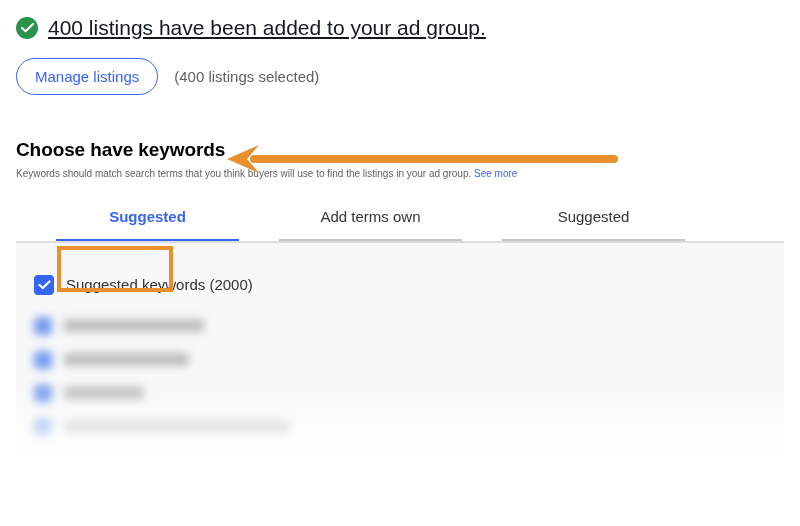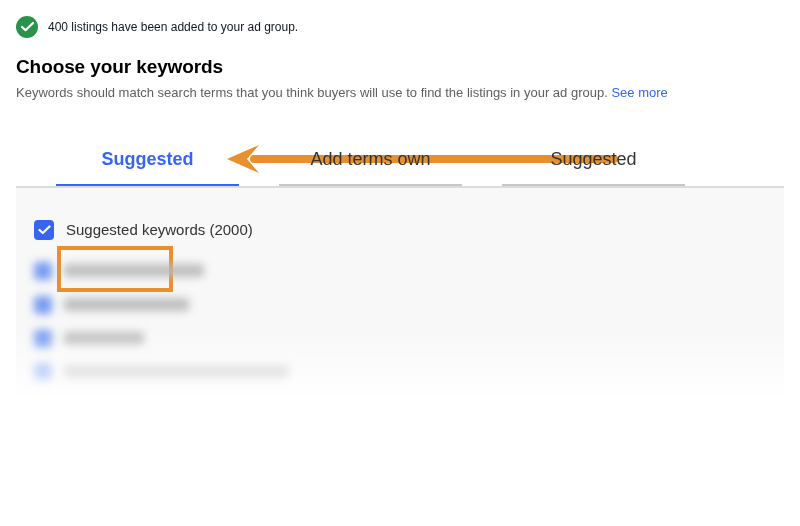--- a/index.html
+++ b/index.html
@@ -39,21 +39,21 @@
     width: 22px;
     height: 22px;
     border-radius: 50%;
     background: var(--green);
     display: flex;
     align-items: center;
     justify-content: center;
     flex-shrink: 0;
   }
   .check-circle svg { display: block; }
-  .success-text { font-size: 12px; }
+  .success-text { font-size: 21px; text-decoration: underline; }
 
   
   .manage-row {
     display: flex;
     align-items: center;
     gap: 16px;
     margin-bottom: 44px;
   }
   .pill-btn {
     border: 1px solid var(--blue);
@@ -71,23 +71,23 @@
 
   
   .section-title {
     font-size: 19px;
     font-weight: 700;
     color: #000;
     margin: 0 0 6px 0;
     letter-spacing: -0.1px;
   }
   .section-desc {
-    font-size: 13px;
+    font-size: 10px;
     color: var(--muted);
-    margin: 0 0 36px 0;
+    margin: 0 0 16px 0;
     line-height: 1.45;
   }
   .see-more {
     color: var(--blue-text);
     cursor: pointer;
   }
 
   
   .arrow-annotation {
     position: absolute;
@@ -100,21 +100,21 @@
   .tabs {
     display: flex;
     gap: 40px;
     padding: 0 40px;
     margin-bottom: 0;
   }
   .tab {
     min-width: 175px;
     text-align: center;
     padding: 10px 4px 14px 4px;
-    font-size: 18px;
+    font-size: 15px;
     color: #333;
     border-bottom: 2px solid var(--light-border);
     cursor: pointer;
     position: relative;
   }
   .tab.active {
     color: var(--blue-text);
     font-weight: 700;
     border-bottom-color: var(--blue);
   }
@@ -203,22 +203,26 @@
 
   <div class="success-row">
     <span class="check-circle">
       <svg width="13" height="10" viewBox="0 0 13 10">
         <path d="M1 5 L4.5 8.2 L12 1" stroke="#ffffff" stroke-width="2.2" fill="none" stroke-linecap="round" stroke-linejoin="round"></path>
       </svg>
     </span>
     <span class="success-text">400 listings have been added to your ad group.</span>
   </div>
 
-
-  <h2 class="section-title">Choose your keywords</h2>
+  <div class="manage-row">
+    <button class="pill-btn">Manage listings</button>
+    <span class="selected-count">(400 listings selected)</span>
+  </div>
+
+  <h2 class="section-title">Choose have keywords</h2>
   <p class="section-desc">
     <span>Keywords should match search terms that you think buyers will use to find the listings in your ad group. </span><span class="see-more">See more</span>
   </p>
 
   <svg class="arrow-annotation" width="400" height="40">
     <path d="M395 17 L35 17" stroke="#e8902d" stroke-width="8" fill="none" stroke-linecap="round"></path>
     <path d="M40 3 L8 17 L40 31 L28 17 Z" fill="#e8902d"></path>
   </svg>
 
   <div class="tabs">

